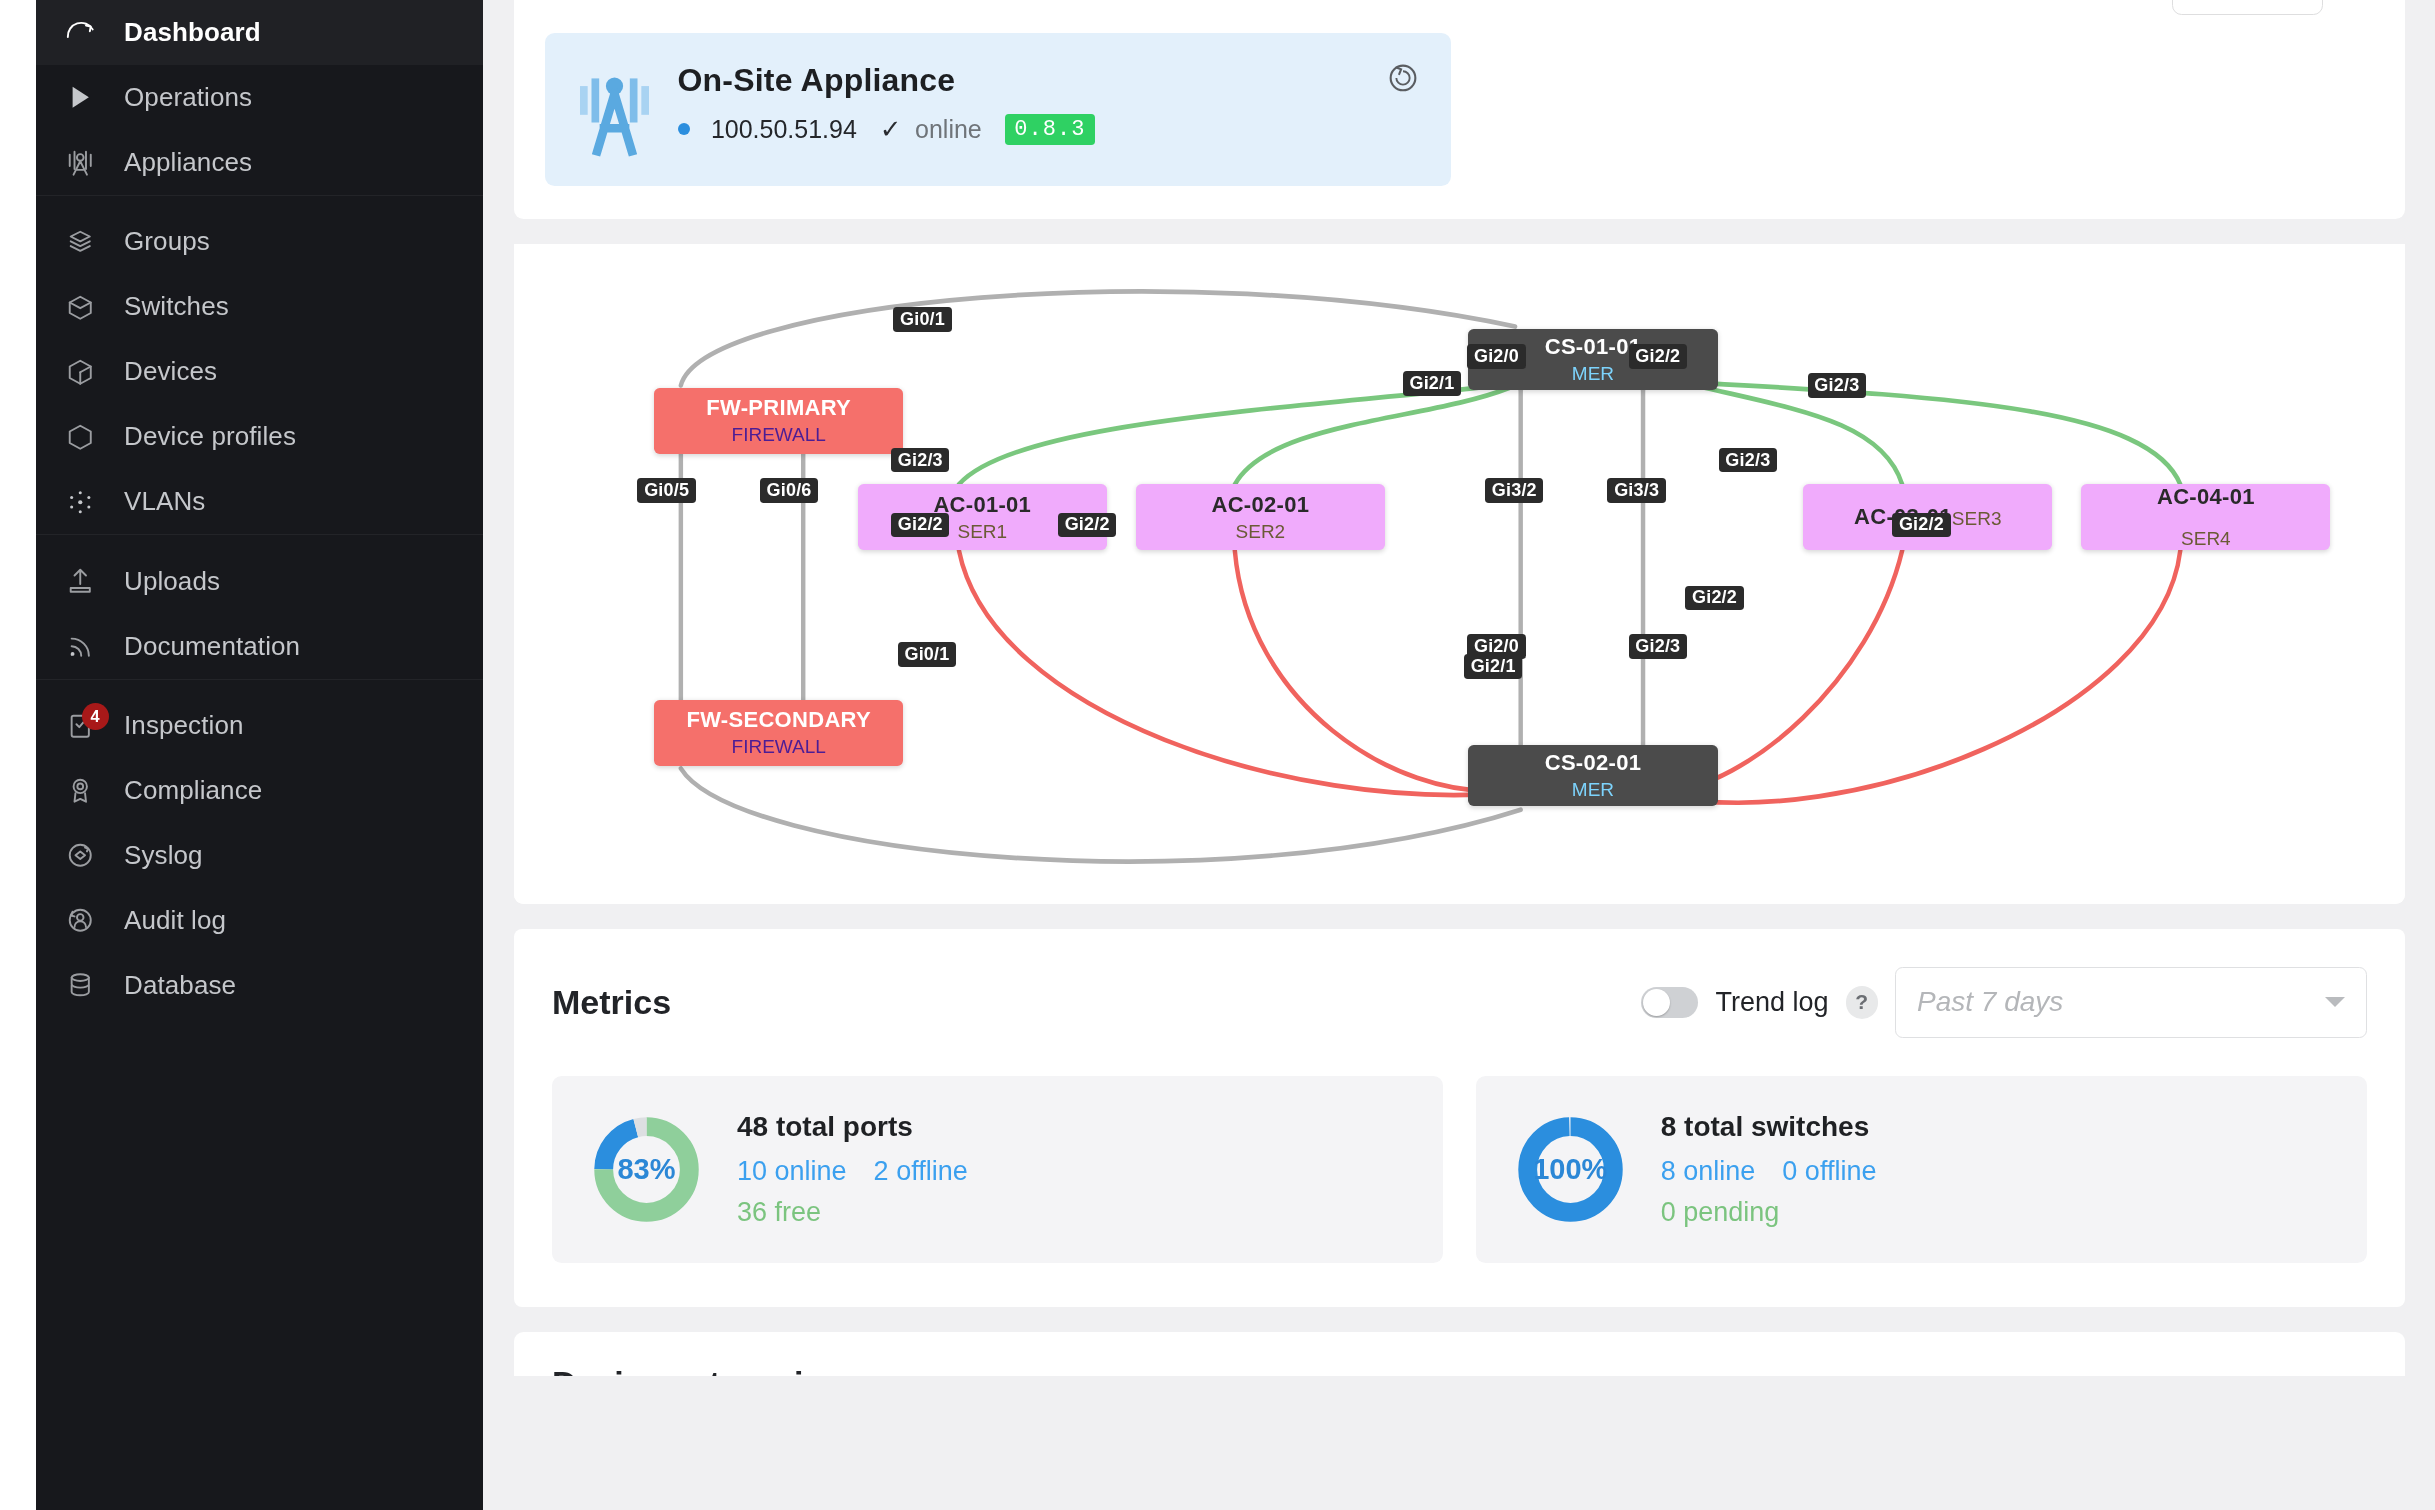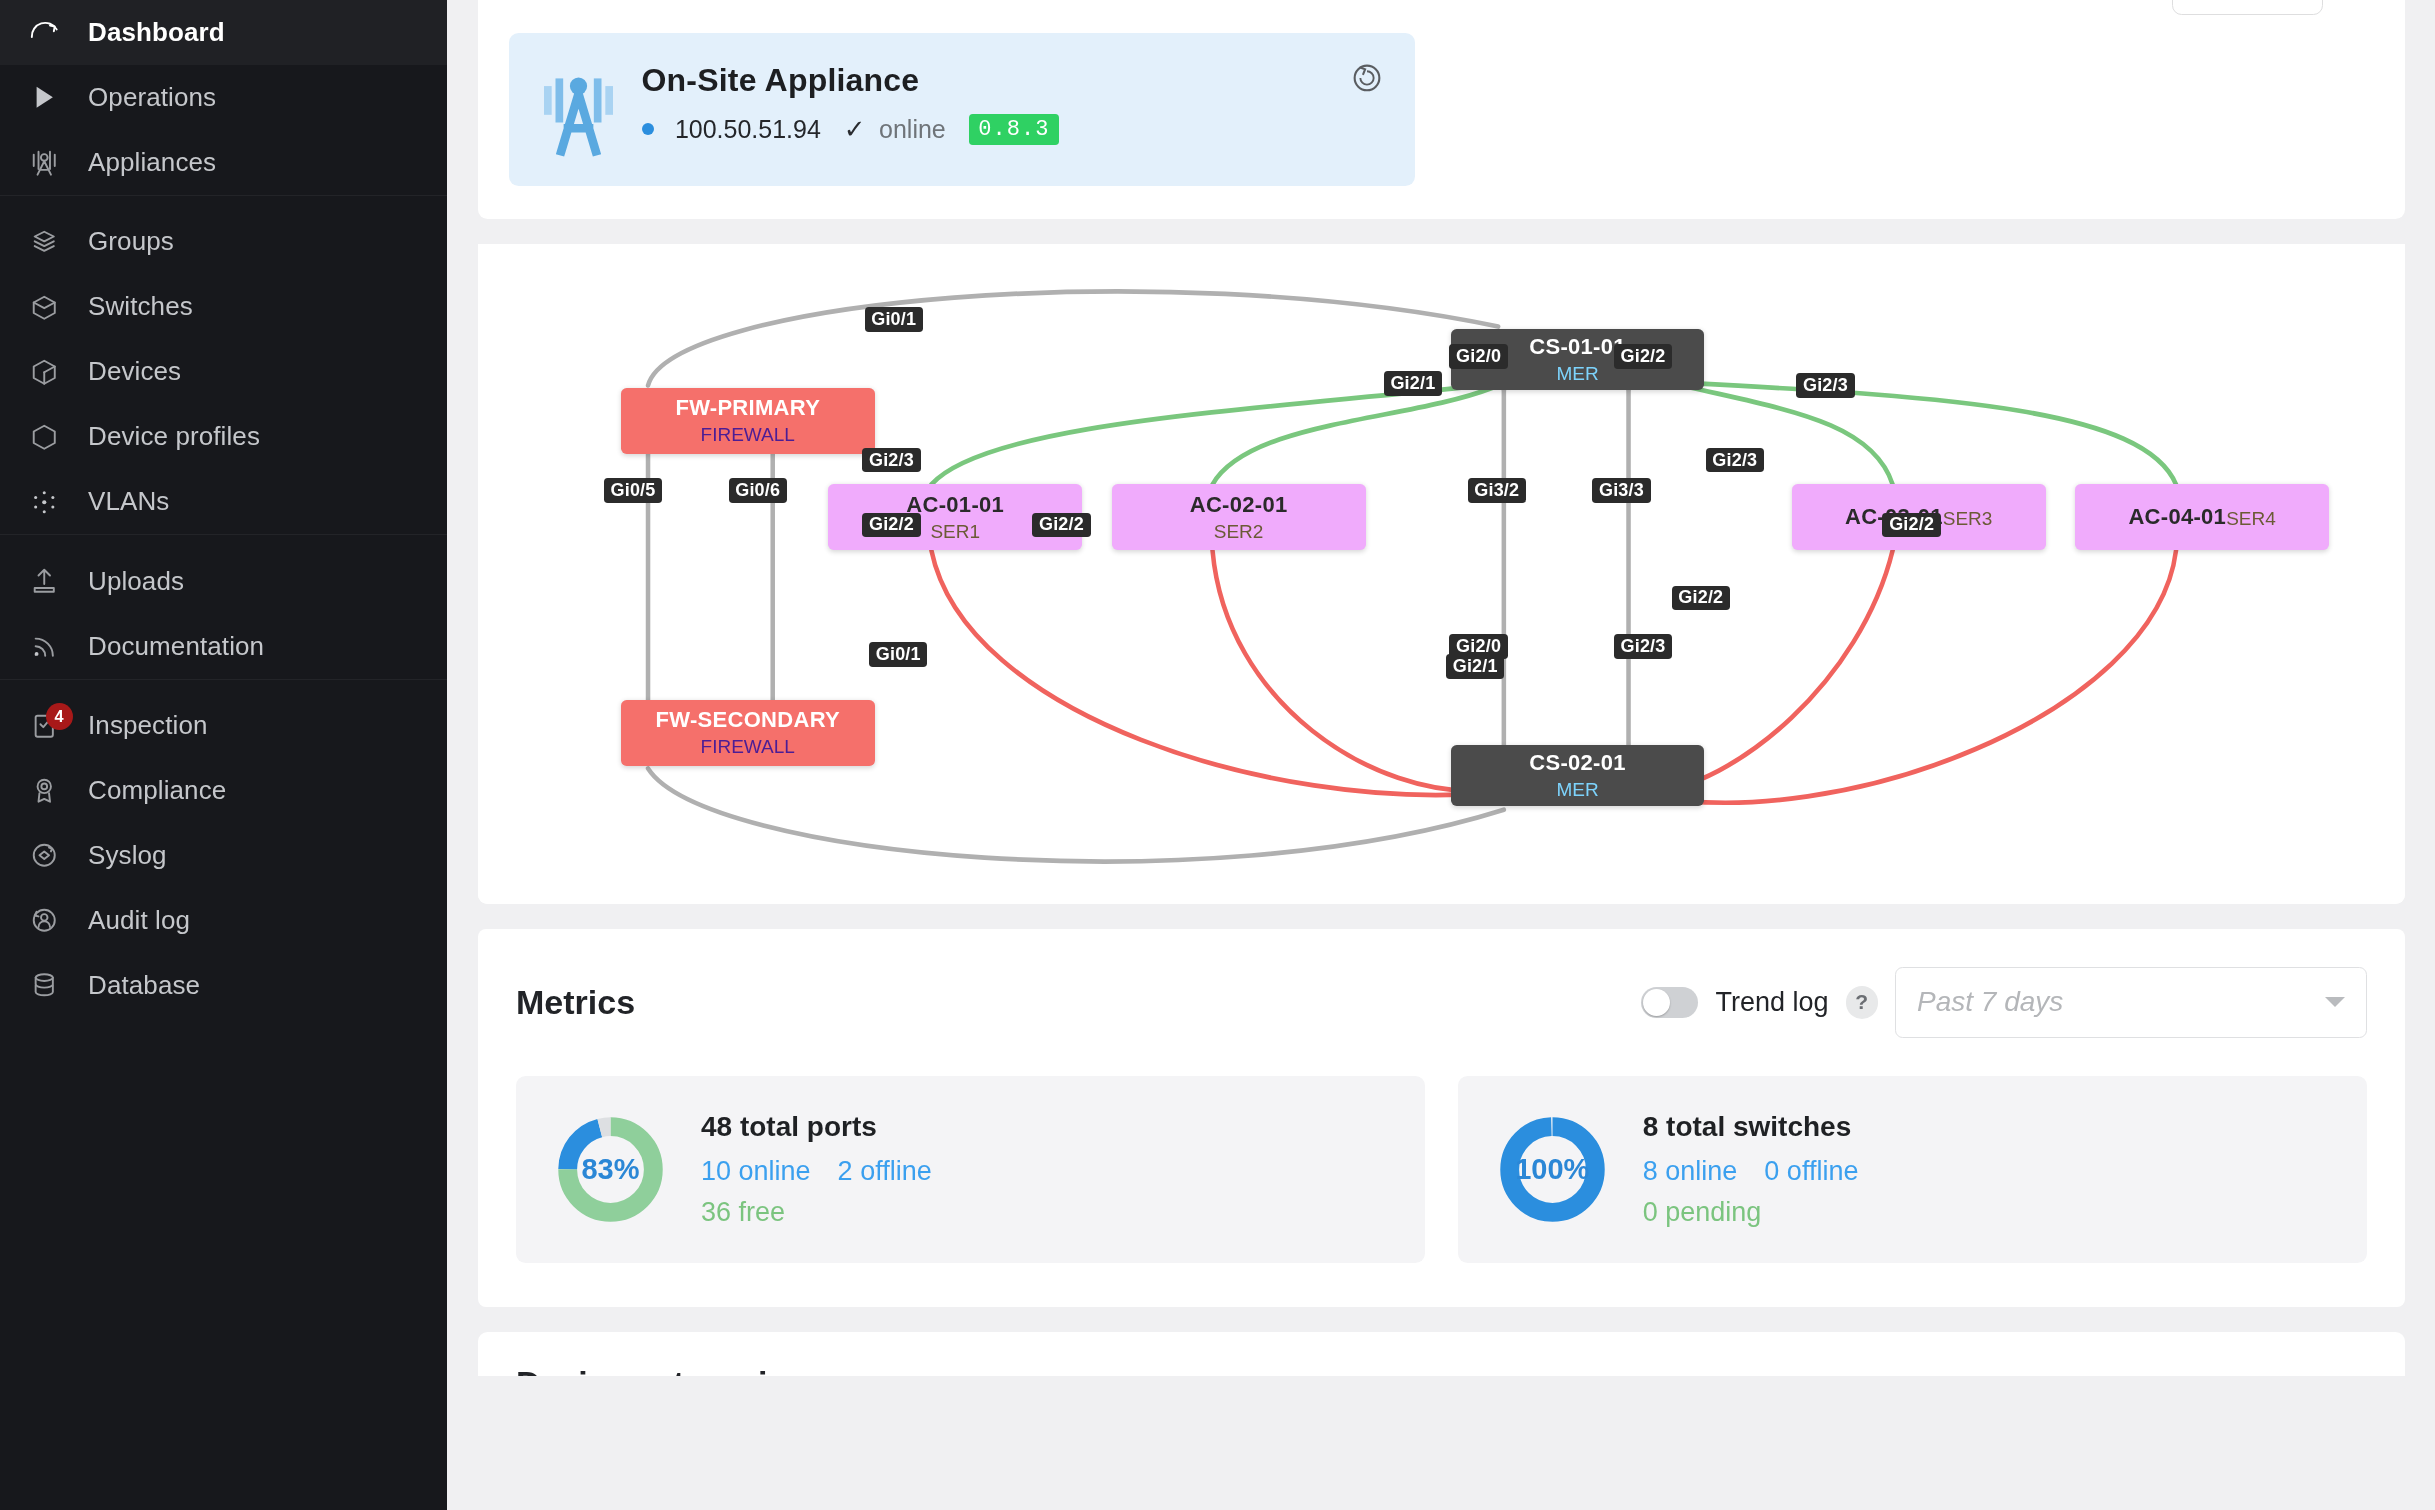--- a/index.html
+++ b/index.html
@@ -1,21 +1,21 @@
 <!DOCTYPE html>
 <html><head>
 <meta charset="utf-8">
 <style>
   * { box-sizing: border-box; margin: 0; padding: 0; }
   html, body {
     width: 2436px; height: 1510px;
     font-family: "Liberation Sans", sans-serif;
     background: #ffffff; overflow: hidden;
   }
-  .app { display: flex; width: 2436px; height: 1510px; }
+  .app { display: flex; width: 2436px; height: 1510px; padding-left: 36px; }
 
   
   .sidebar {
     width: 447px; flex: 0 0 447px;
     background: #17181c; color: #c9cbcf;
     padding-top: 0; height: 1510px; overflow: hidden;
     position: relative;
   }
   .nav-group { padding: 0; }
   .nav-group + .nav-group { border-top: 1px solid #232428; padding-top: 13.4px; }
@@ -407,21 +407,21 @@
               <div class="n2">SER1</div>
             </div>
             <div class="node ac" style="left: 32.8824%; top: 36.4286%; width: 13.1765%; height: 10%; display: flex; flex-direction: column; align-items: center; justify-content: center;">
               <div class="n1">AC-02-01</div>
               <div class="n2">SER2</div>
             </div>
             <div class="node ac" style="left: 68.1765%; top: 36.4286%; width: 13.1765%; height: 10%; display: flex; flex-direction: row; align-items: center; justify-content: center;">
               <div class="n1">AC-03-01</div>
               <div class="n2">SER3</div>
             </div>
-            <div class="node ac" style="left: 82.8824%; top: 36.4286%; width: 13.1765%; height: 10%; display: flex; flex-direction: row; align-items: center; justify-content: center;">
+            <div class="node ac" style="left: 82.8824%; top: 36.4286%; width: 13.1765%; height: 10%; display: flex; flex-direction: column; align-items: center; justify-content: flex-start; gap: 15px;">
               <div class="n1">AC-04-01</div>
               <div class="n2">SER4</div>
             </div>
           </div>
         <div id="topo-labels">
             <div class="plabel" style="left: 20.0588%; top: 9.64286%;">Gi0/1</div>
             <div class="plabel" style="left: 6.52941%; top: 35.5357%;">Gi0/5</div>
             <div class="plabel" style="left: 13%; top: 35.5357%;">Gi0/6</div>
             <div class="plabel" style="left: 20.2941%; top: 60.3571%;">Gi0/1</div>
             <div class="plabel" style="left: 50.4118%; top: 15.1786%;">Gi2/0</div>

